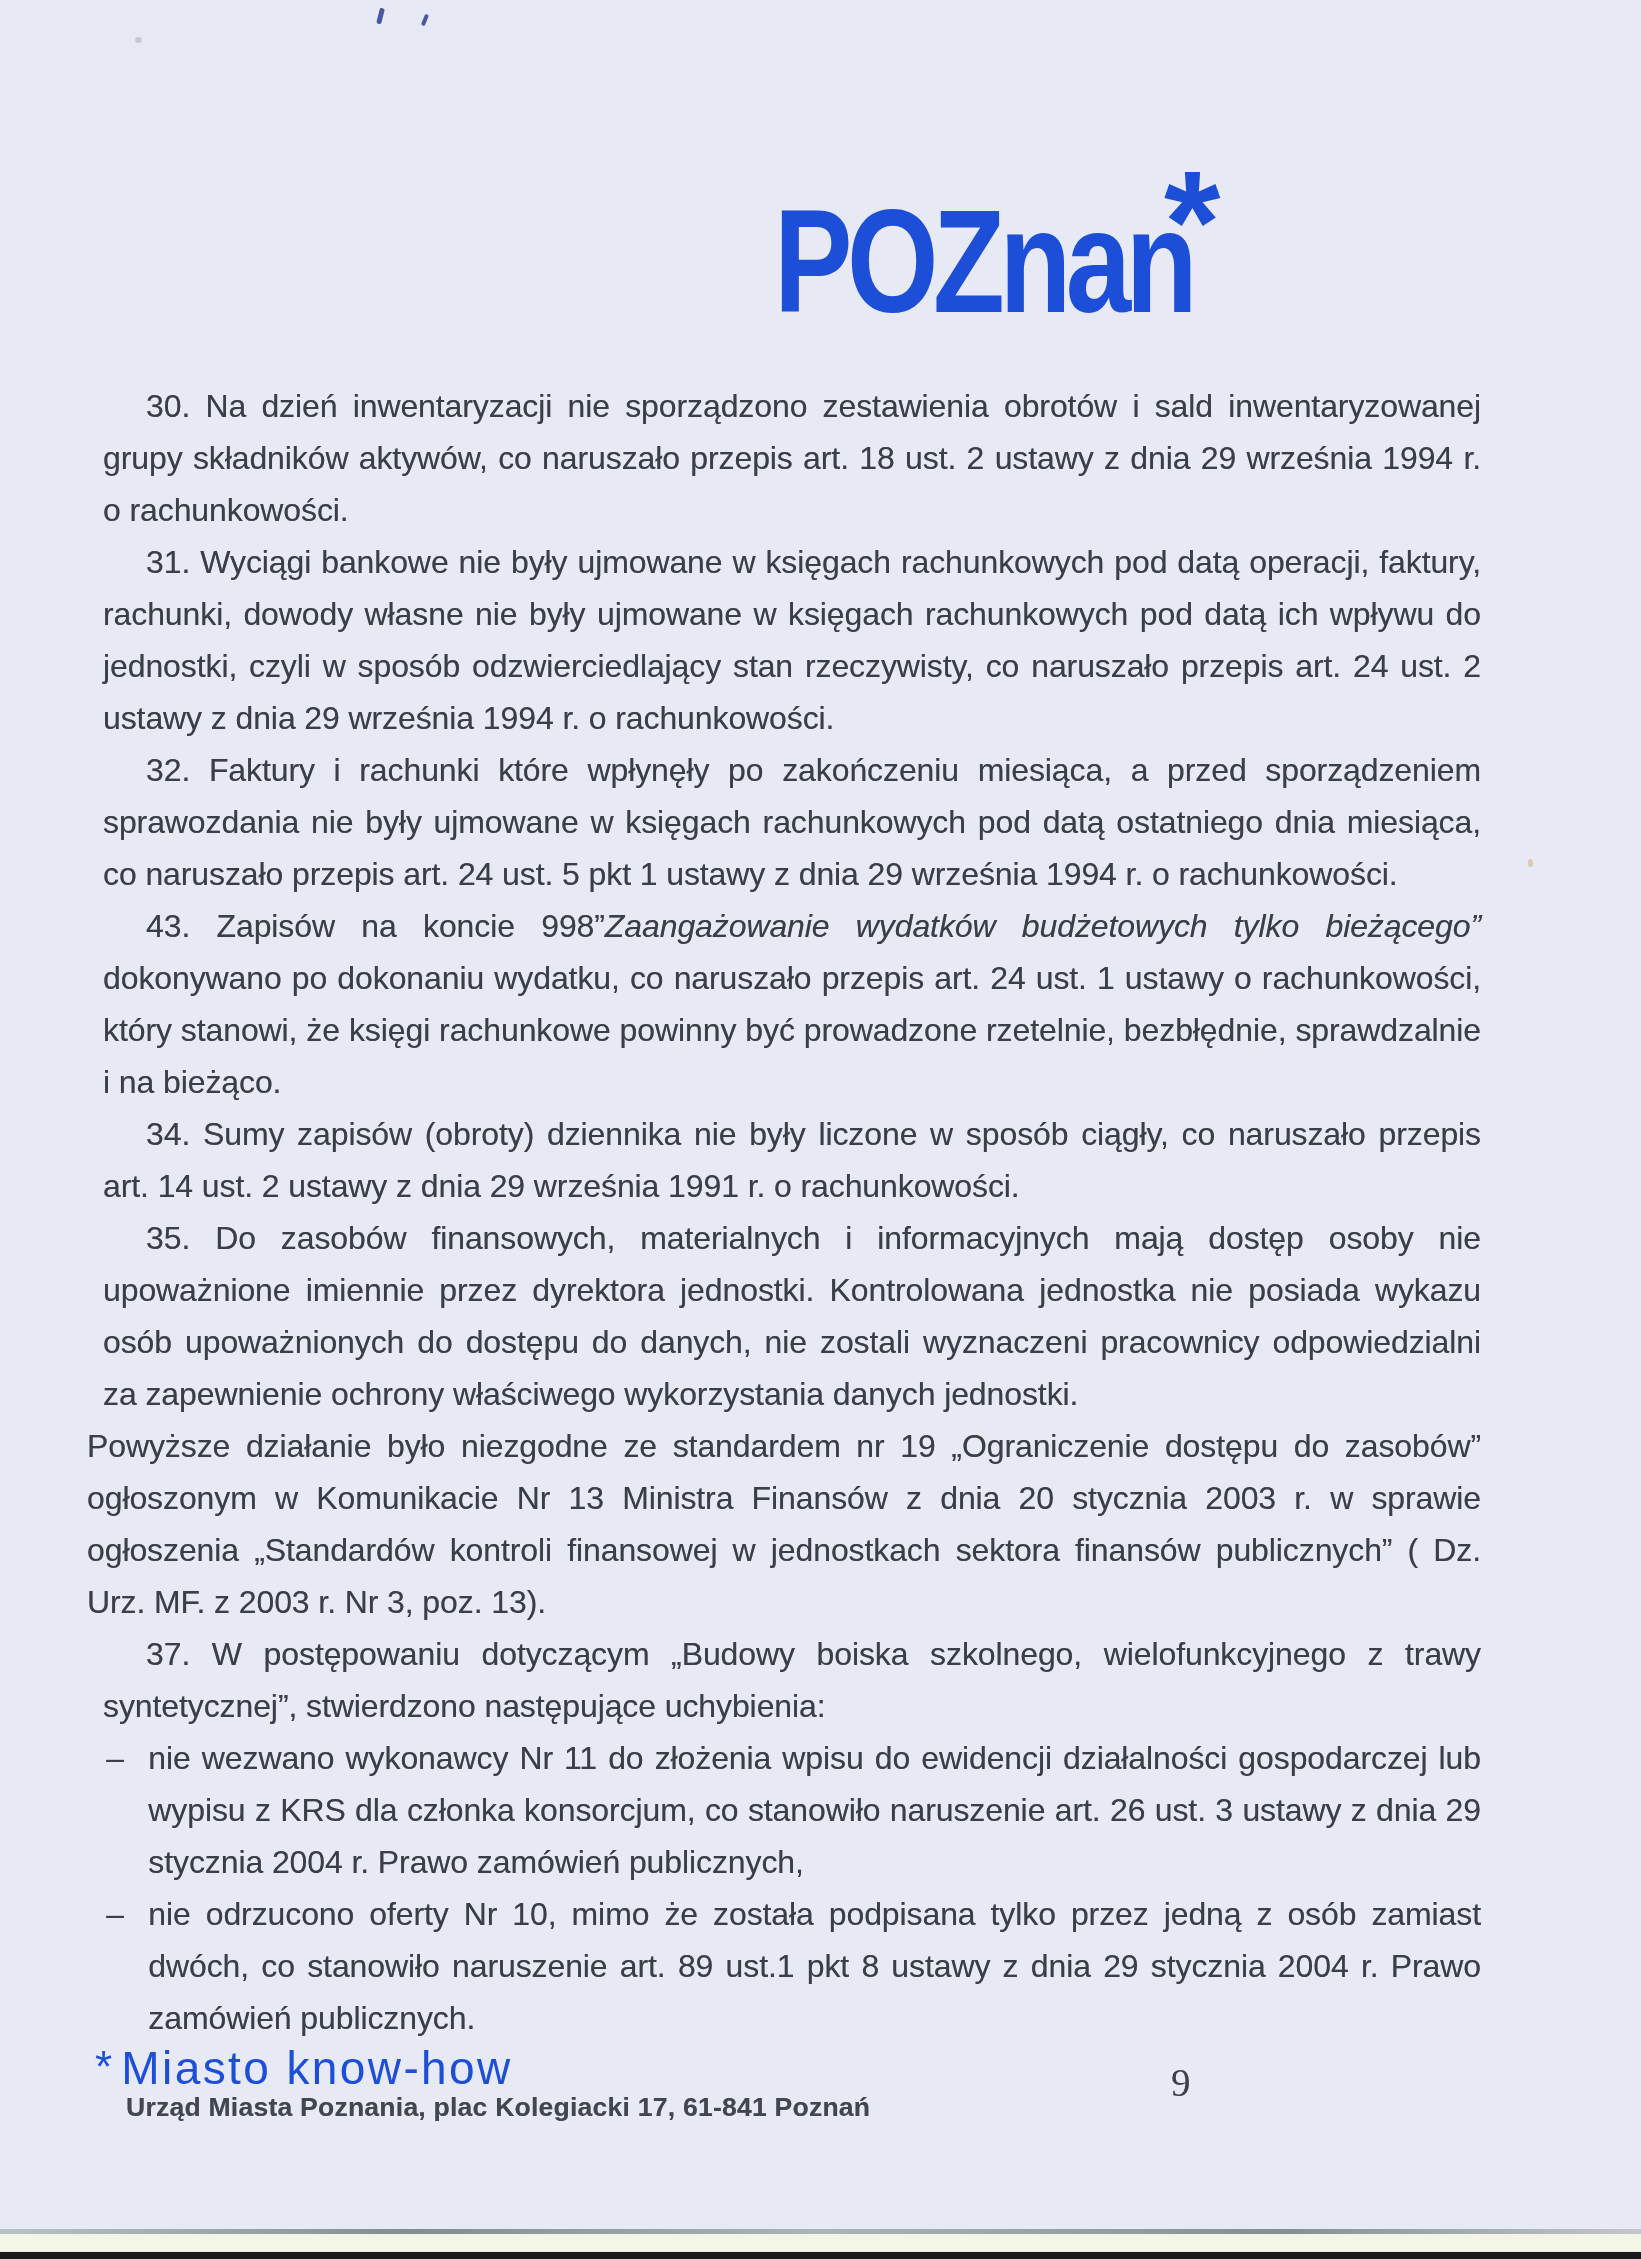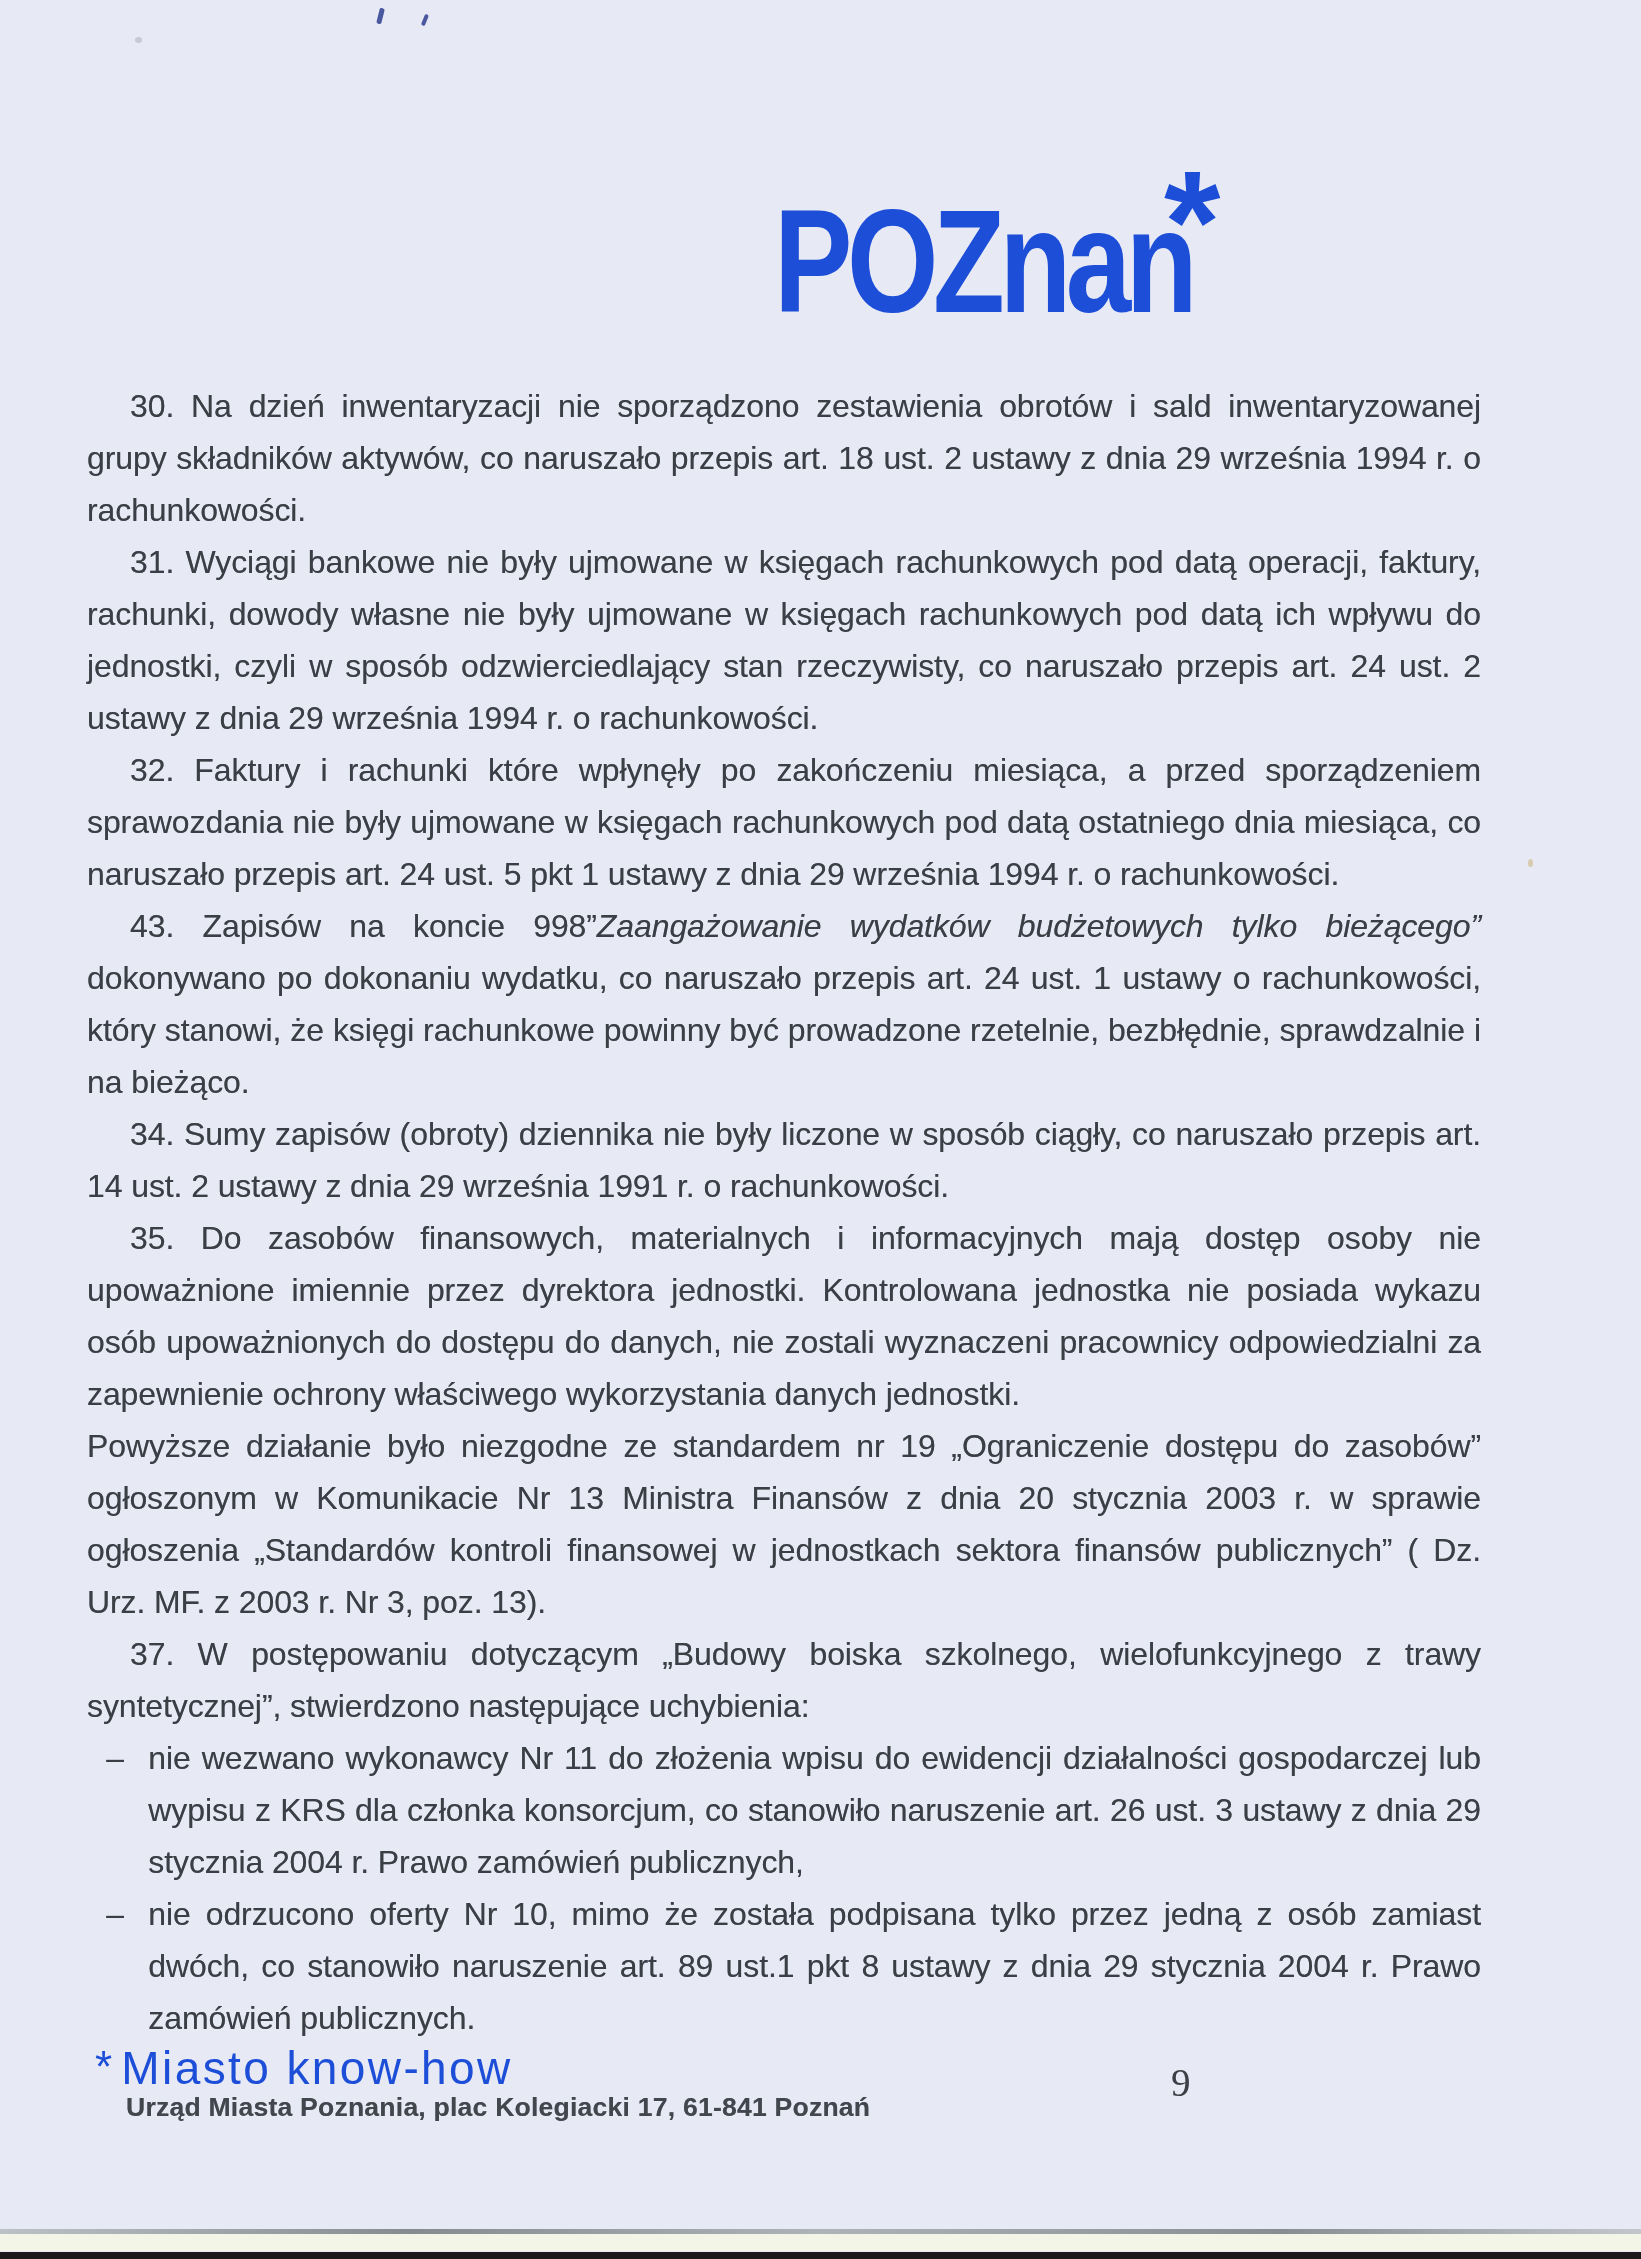--- a/index.html
+++ b/index.html
@@ -32,21 +32,21 @@
 
   
   .doc {
     position: absolute; left: 87px; top: 380px; width: 1394px;
     font-size: 32px; line-height: 52px; letter-spacing: -0.1px;
     color: #3a3e45;
     text-align: justify;
     text-shadow: 0 0 0.5px rgba(58,62,69,0.55);
   }
   .doc p { margin: 0; }
-  .doc p.numbered { text-indent: 43px; }
+  .doc p.numbered { text-indent: 43px; margin-left: 16px; }
   .doc p.plain { text-indent: 0; }
   .bullet { display: flex; margin-left: 19.3px; }
   .bullet .marker { flex: 0 0 42px; }
   .bullet .btext { flex: 1; text-align: justify; }
   .it { font-style: italic; }
 
   
   .footer-logo {
     position: absolute; left: 95px; top: 2041px;
     font-size: 46px; color: #1d4ed8; letter-spacing: 2.4px; white-space: nowrap;

